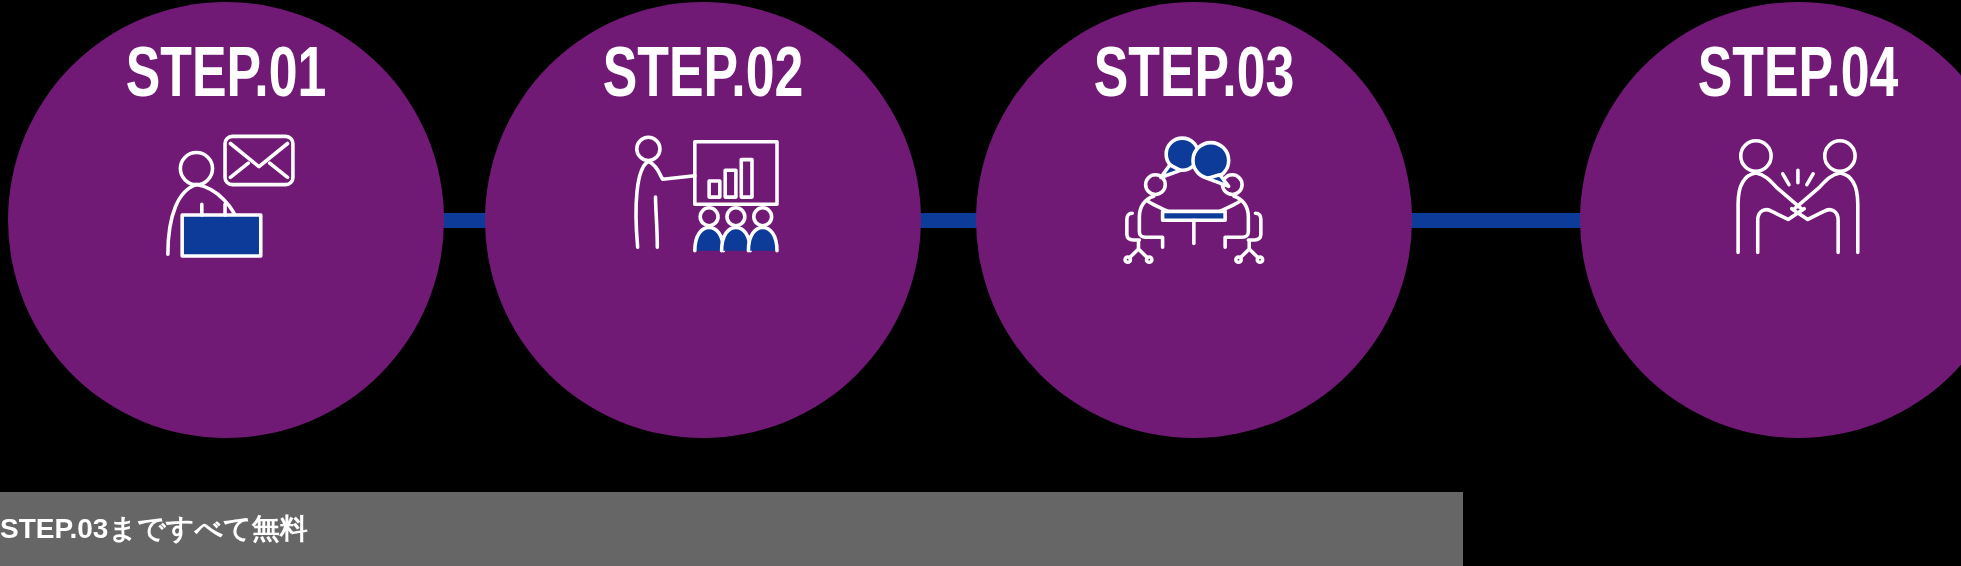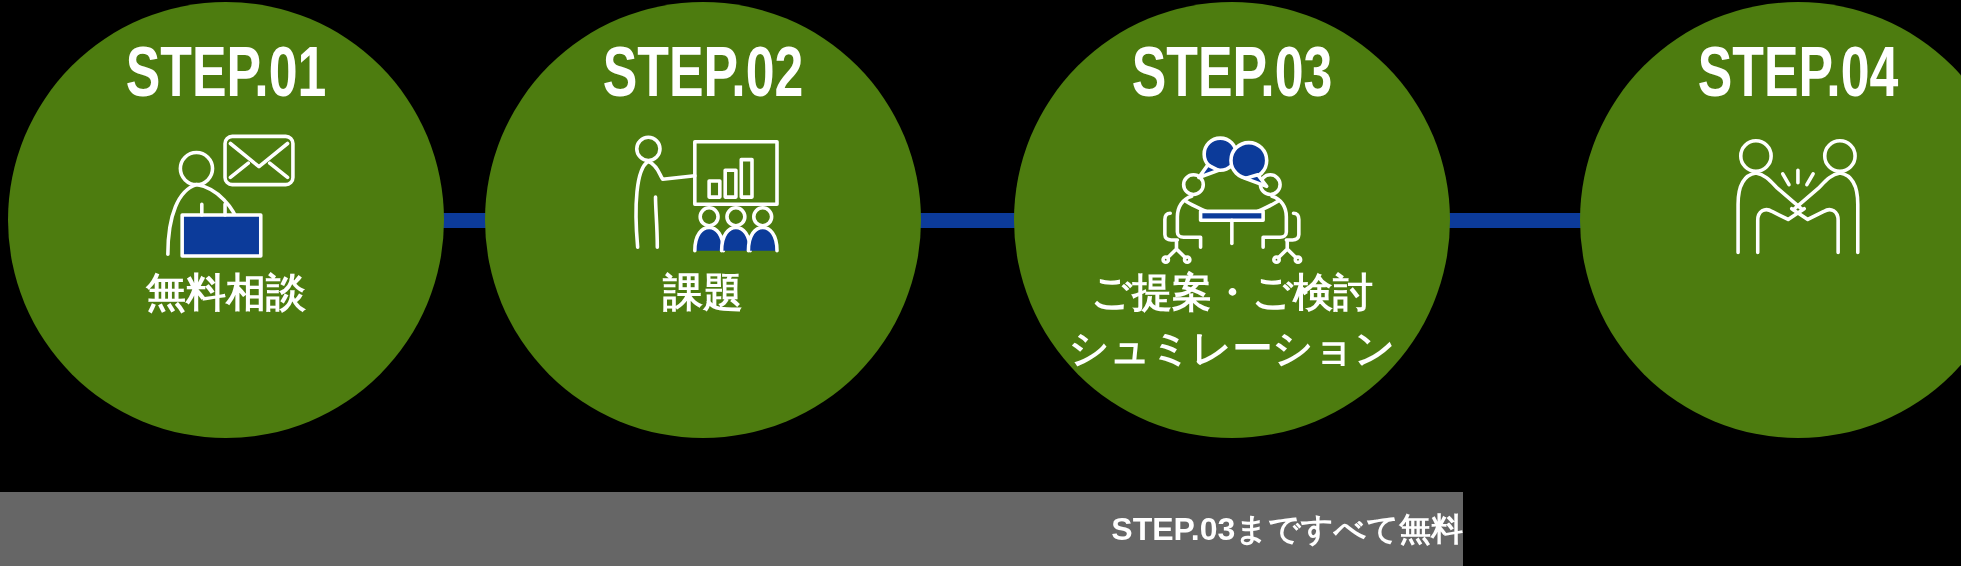--- a/index.html
+++ b/index.html
@@ -15,26 +15,26 @@
     left:226px; top:213px;
     width:1508px; height:15px;
     background:#0c3b9a;
     z-index:0;
   }
   .circle {
     position:absolute;
     top:2px;
     width:436px; height:436px;
     border-radius:50%;
-    background:#4d7c0f;
+    background:#701a75;
     z-index:1;
   }
   .circle.c1 { left:8px; }
   .circle.c2 { left:485px; }
-  .circle.c3 { left:1014px; }
+  .circle.c3 { left:976px; }
   .circle.c4 { left:1580px; }
   .step-title {
     position:absolute;
     top:34px; left:0; right:0;
     text-align:center;
     color:#fff;
     font-weight:bold;
     font-size:70px;
     line-height:72px;
     letter-spacing:0;
@@ -62,24 +62,24 @@
   }
   .free-banner {
     position:absolute;
     left:0; top:492px;
     width:1463px; height:74px;
     background:#666666;
     z-index:2;
   }
   .free-banner-label {
     width:100%;
-    text-align:right;
+    text-align:left;
     color:#fff;
     font-weight:bold;
-    font-size:32px;
+    font-size:28px;
     line-height:74px;
     white-space:nowrap;
     border-radius:32px;
   }
   .ic { stroke:#fff; stroke-width:4; fill:none; stroke-linecap:round; stroke-linejoin:round; }
   .ic-fill { stroke:#fff; stroke-width:4; fill:#0c3b9a; stroke-linecap:round; stroke-linejoin:round; }
 </style>
 </head>
 <body>
 
@@ -94,21 +94,20 @@
         <rect class="ic" x="84" y="6" width="76" height="54" rx="8"></rect>
         <path class="ic" d="M90,14 L122,40 L154,14"></path>
         <path class="ic" d="M90,52 L110,36 M154,52 L134,36"></path>
         <circle class="ic" cx="52" cy="42" r="18"></circle>
         <path class="ic" d="M20,138 C20,94 32,66 52,60 C76,64 94,86 100,106"></path>
         <rect class="ic-fill" x="36" y="94" width="88" height="46"></rect>
         <path class="ic" d="M58,94 V82 M84,94 V82"></path>
       </svg>
     </div>
     <div class="step-labels">
-      <div>無料相談</div>
     </div>
   </div>
 
   <div class="circle c2">
     <div class="step-title">STEP.02</div>
     <div class="step-icon">
       <svg viewBox="0 0 190 150" xmlns="http://www.w3.org/2000/svg">
         <rect class="ic" x="86" y="12" width="92" height="70"></rect>
         <rect class="ic" x="102" y="56" width="12" height="18"></rect>
         <rect class="ic" x="120" y="44" width="12" height="30"></rect>
@@ -118,21 +117,20 @@
         <path class="ic" d="M44,130 C44,106 42,88 42,74"></path>
         <circle class="ic" cx="102" cy="96" r="10"></circle>
         <path class="ic-fill" d="M86,134 C86,116 94,108 102,108 C110,108 118,116 118,134"></path>
         <circle class="ic" cx="132" cy="96" r="10"></circle>
         <path class="ic-fill" d="M116,134 C116,116 124,108 132,108 C140,108 148,116 148,134"></path>
         <circle class="ic" cx="162" cy="96" r="10"></circle>
         <path class="ic-fill" d="M146,134 C146,116 154,108 162,108 C170,108 178,116 178,134"></path>
       </svg>
     </div>
     <div class="step-labels">
-      <div>課題</div>
     </div>
   </div>
 
   <div class="circle c3">
     <div class="step-icon">
       <svg viewBox="0 0 190 150" xmlns="http://www.w3.org/2000/svg">
         <g id="i3-person">
           <circle class="ic" cx="52" cy="60" r="11"></circle>
           <path class="ic" d="M50,73 C40,76 34,85 34,96 L34,113 C34,117 37,119 41,119 L60,119 L60,130"></path>
           <path class="ic" d="M44,79 C52,84 62,88 68,91"></path>
@@ -144,24 +142,20 @@
         <use href="#i3-person" transform="translate(190,0) scale(-1,1)"></use>
         <rect class="ic-fill" x="60" y="90" width="70" height="10"></rect>
         <path class="ic" d="M95,100 V126"></path>
         <circle class="ic-fill" cx="82" cy="26" r="18"></circle>
         <path class="ic-fill" d="M68,38 L58,52 L80,44 Z"></path>
         <circle class="ic-fill" cx="114" cy="33" r="20"></circle>
         <path class="ic-fill" d="M124,49 L134,62 L110,53 Z"></path>
       </svg>
     </div>
     <div class="step-title">STEP.03</div>
-    <div class="step-labels">
-      <div>ご提案・ご検討</div>
-      <div>シュミレーション</div>
-    </div>
   </div>
 
   <div class="circle c4">
     <div class="step-title">STEP.04</div>
     <div class="step-icon">
       <svg viewBox="0 0 170 150" xmlns="http://www.w3.org/2000/svg">
         <g id="i4-person">
           <circle class="ic" cx="38" cy="28" r="17"></circle>
           <path class="ic" d="M18,136 L18,82 C18,60 26,49 38,47 C49,49 55,57 62,64 L90,88"></path>
           <path class="ic" d="M40,136 L40,100 C40,90 48,85 56,90 L74,99 L92,87"></path>

